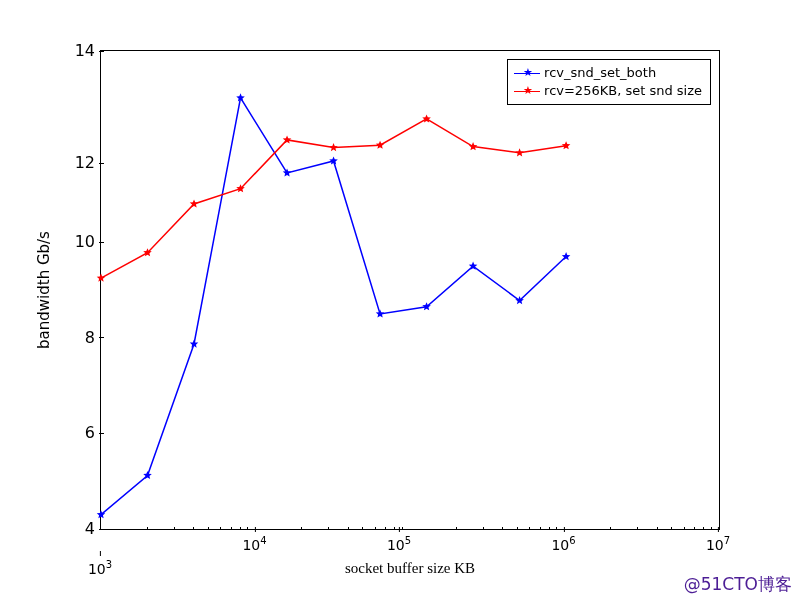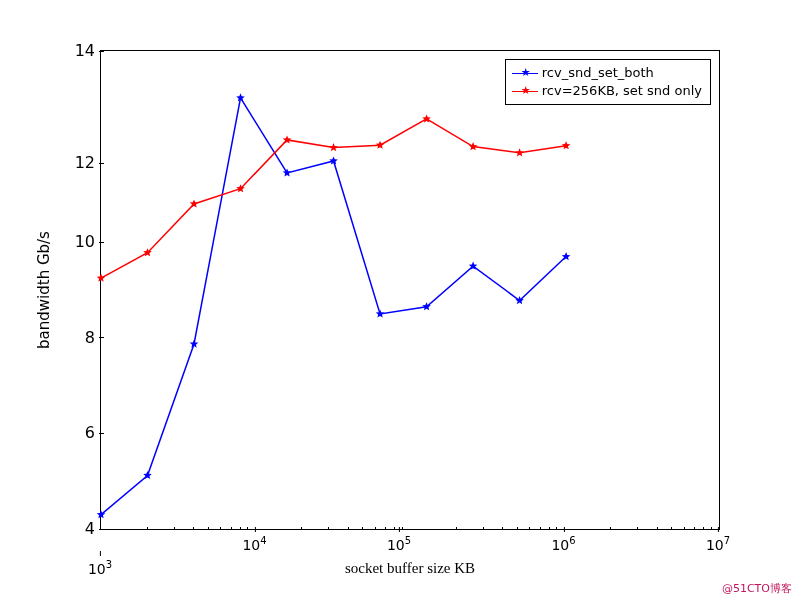--- a/index.html
+++ b/index.html
@@ -12,21 +12,21 @@
   .tick-y .mk{position:absolute;right:-9px;top:50%;width:5px;height:1px;background:#000;}
   .tick-x{position:absolute;top:535px;transform:translateX(-50%);font-size:14px;white-space:nowrap;}
   .tick-x sup{font-size:10px;}
   .tick-x .mk{position:absolute;left:50%;top:-8px;width:1px;height:5px;background:#000;}
   .minor-x{position:absolute;top:527px;width:1px;height:3px;background:#000;}
   .legend{position:absolute;right:8px;top:8px;background:#fff;border:1px solid #000;padding:4px 8px 4px 6px;font-size:13px;line-height:1.4;}
   .legend-row{display:flex;align-items:center;gap:4px;}
   .legend-line{width:26px;height:0;border-top:1.5px solid;position:relative;}
   .legend-star{font-size:11px;line-height:0;position:absolute;left:9px;top:-1px;}
   .plot-svg{position:absolute;left:0;top:0;width:618px;height:478px;overflow:visible;}
-  .watermark{position:absolute;right:8px;bottom:4px;color:#be185d;font-size:11px;}
+  .watermark{position:absolute;right:8px;bottom:4px;color:#4c1d95;font-size:17px;}
 </style>
 </head>
 <body>
 
 <div class="figure">
 
 
   <div class="axes">
     <svg class="plot-svg" viewBox="0 0 618 478" id="plot">
         <path d="M0 463.66 L46.509134330085104 424.464 L93.01826866017021 293.014 L139.52740299025533 46.84400000000005 L186.03653732034041 121.89000000000004 L232.5456716504255 109.94000000000005 L279.05480598051065 262.9 L325.56394031059574 255.73 L372.0730746406807 215.09999999999997 L418.5822089707658 249.51600000000005 L465.0913433008509 205.54000000000002 " stroke="#0000ff" fill="none" stroke-width="1.5"></path>
@@ -58,21 +58,21 @@
       <div class="legend-row">
         <span class="legend-line" style="border-color:#0000ff">
             <span class="legend-star" style="color:#0000ff">★</span>
           </span>
         <span>rcv_snd_set_both</span>
       </div>
       <div class="legend-row">
         <span class="legend-line" style="border-color:#ff0000">
             <span class="legend-star" style="color:#ff0000">★</span>
           </span>
-        <span>rcv=256KB, set snd only</span>
+        <span>rcv=256KB, set snd size</span>
       </div>
     </div>
   </div>
 
   <div class="xlabel">socket buffer size KB</div>
   <div class="ylabel">bandwidth Gb/s</div>
 
   <div id="yticks">
       <div class="tick-y" style="top: 519px;">4<span class="mk"></span></div>
       <div class="tick-y" style="top: 423.4px;">6<span class="mk"></span></div>

